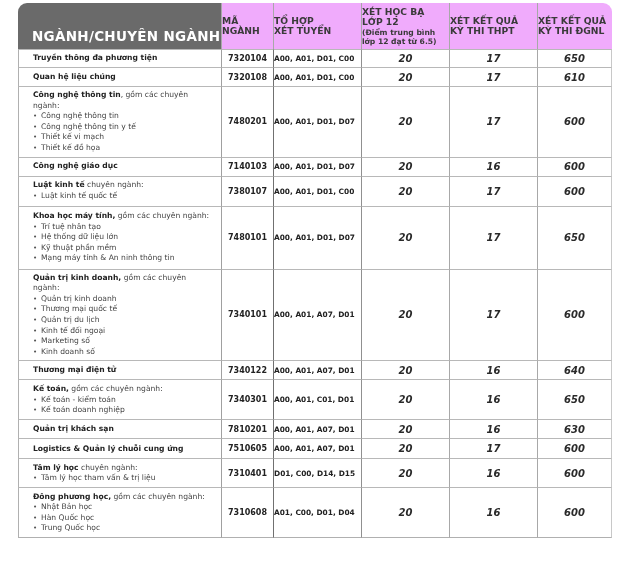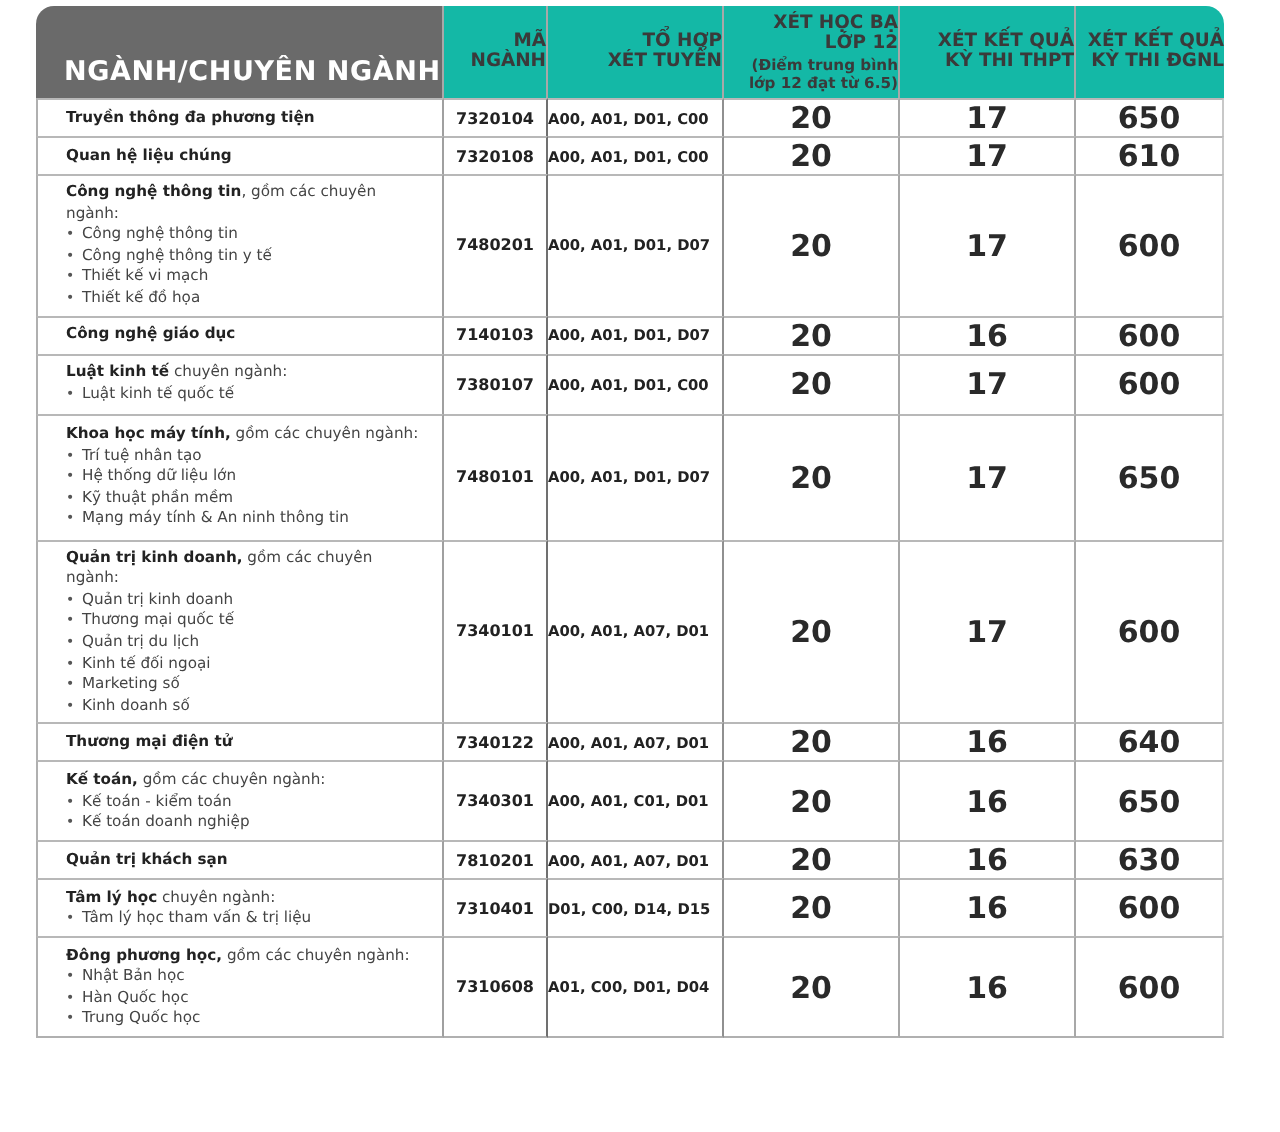--- a/index.html
+++ b/index.html
@@ -1,31 +1,31 @@
 <!DOCTYPE html>
 <html><head>
 <meta charset="utf-8">
 <style>
   html, body { margin:0; padding:0; background:#ffffff; }
   body { width:640px; height:566px; position:relative; overflow:hidden;
          font-family:"DejaVu Sans", sans-serif; color:#222; }
   .wrap { position:absolute; left:18px; top:3px; width:594px; }
   table { border-collapse:separate; border-spacing:0; width:594px; table-layout:fixed; }
   th, td { padding:0; box-sizing:border-box; }
-  th { background:#14b8a6; color:#3a3a3a; font-weight:bold; font-size:9.2px; line-height:10.5px;
-       text-align:right; vertical-align:middle; border-right:1px solid #a8a8a8; height:46px; text-transform:uppercase; }
+  th { background:#f0abfc; color:#3a3a3a; font-weight:bold; font-size:9.2px; line-height:10.5px;
+       text-align:left; vertical-align:middle; border-right:1px solid #a8a8a8; height:46px; text-transform:uppercase; }
   th.first { background:#6a6a6a; color:#ffffff; font-size:13.5px; text-align:left; padding-left:14px;
              vertical-align:bottom; padding-bottom:8px; border-top-left-radius:9px; letter-spacing:0.3px;margin-left:24px; }
   th.last { border-top-right-radius:9px; border-right:none; }
   th .sub { font-size:7.6px; line-height:9px; text-transform:none; display:block; }
   td { border-top:1px solid #b8b8b8; font-size:7.6px; vertical-align:middle; }
   td.name { padding:3px 6px 3px 14px; border-left:1px solid #b0b0b0; border-right:1px solid #a0a0a0; line-height:10.6px; }
   td.code { text-align:center; font-weight:bold; font-size:8px; border-right:1px solid #707070; }
   td.combo { text-align:left; font-weight:bold; font-size:7.4px; border-right:1px solid #909090; }
-  td.num { text-align:center; font-weight:bold; font-size:15px; color:#2a2a2a; border-right:1px solid #a8a8a8; }
+  td.num { text-align:center; font-weight:bold; font-size:10px; color:#2a2a2a; border-right:1px solid #a8a8a8;font-style:italic; }
   td.num.last { border-right:1px solid #c8c8c8; }
   tr.lastrow td { border-bottom:1px solid #b0b0b0; }
   .mname { font-weight:bold; }
   .msuffix { font-weight:normal; color:#444; }
   ul { margin:0; padding:0; list-style:none; }
   li { padding-left:8px; position:relative; color:#444; }
   li::before { content:"•"; position:absolute; left:0; top:0; font-size:7px; color:#555; }
 </style>
 </head>
 <body>
@@ -163,20 +163,28 @@
           <td class="num last">650</td>
         </tr>
         <tr style="height: 19px;">
           <td class="name"><span class="mname">Quản trị khách sạn</span><span class="msuffix"></span></td>
           <td class="code">7810201</td>
           <td class="combo">A00, A01, A07, D01</td>
           <td class="num">20</td>
           <td class="num">16</td>
           <td class="num last">630</td>
         </tr>
+        <tr style="height: 20px;">
+          <td class="name"><span class="mname">Logistics &amp; Quản lý chuỗi cung ứng</span><span class="msuffix"></span></td>
+          <td class="code">7510605</td>
+          <td class="combo">A00, A01, A07, D01</td>
+          <td class="num">20</td>
+          <td class="num">17</td>
+          <td class="num last">600</td>
+        </tr>
         <tr style="height: 29px; margin-left: 24px;">
           <td class="name"><span class="mname">Tâm lý học</span><span class="msuffix"> chuyên ngành:</span><ul>
               <li>Tâm lý học tham vấn &amp; trị liệu</li>
             </ul></td>
           <td class="code">7310401</td>
           <td class="combo">D01, C00, D14, D15</td>
           <td class="num">20</td>
           <td class="num">16</td>
           <td class="num last">600</td>
         </tr>

